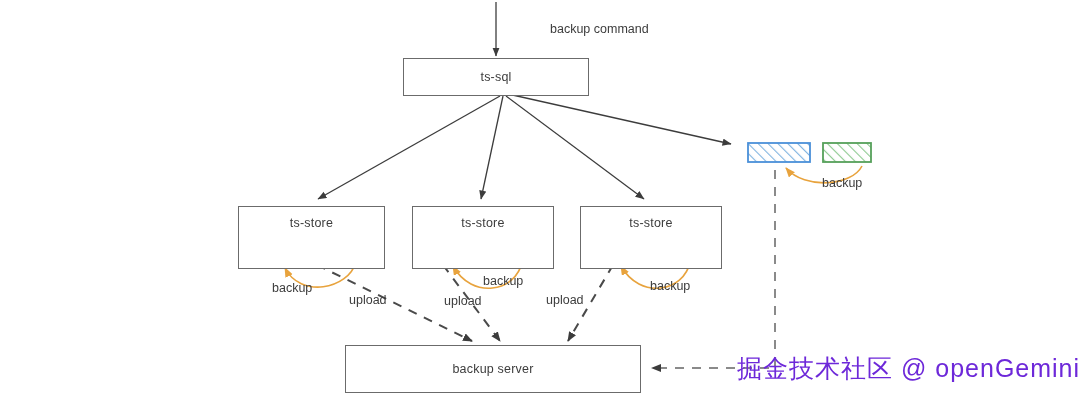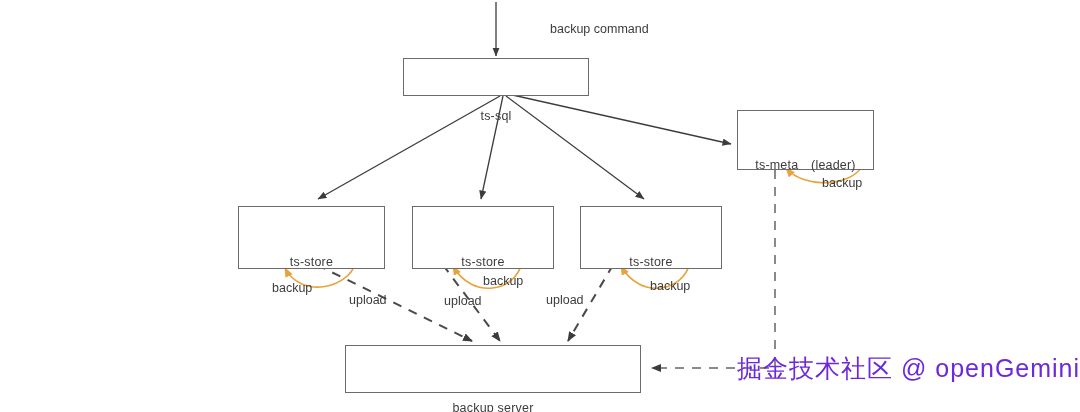--- a/index.html
+++ b/index.html
@@ -33,21 +33,20 @@
   }
   .node-title {
     position: absolute;
     left: 0;
     right: 0;
     text-align: center;
     color: #3c3c3c;
     font-size: 12.5px;
     letter-spacing: 0.2px;
     white-space: nowrap;
-    margin-top: 39px;
   }
   .edge-label {
     position: absolute;
     color: #3c3c3c;
     font-size: 12.5px;
     white-space: nowrap;
   }
   .watermark {
     position: absolute;
     color: #6d28d9;
@@ -152,23 +151,20 @@
 
     <g>
       <path d="M775,170 L775,368 L652,368" fill="none" stroke="#8a8a8a" stroke-width="2" stroke-dasharray="9,8" marker-end="url(#arrowDash)"></path>
     </g>
   </svg>
 
   <div class="node-box" style="left:403px; top:58px; width:186px; height:38px;">
     <div class="node-title" style="top:11px;">ts-sql</div>
   </div>
 
-  <div class="node-box" style="left:737px; top:110px; width:137px; height:60px;">
-    <div class="node-title" style="top:7px;">ts-meta　(leader)</div>
-  </div>
 
   <div class="node-box" style="left:238px; top:206px; width:147px; height:63px;">
     <div class="node-title" style="top:9px;">ts-store</div>
   </div>
 
   <div class="node-box" style="left:412px; top:206px; width:142px; height:63px;">
     <div class="node-title" style="top:9px;">ts-store</div>
   </div>
 
   <div class="node-box" style="left:580px; top:206px; width:142px; height:63px;">

